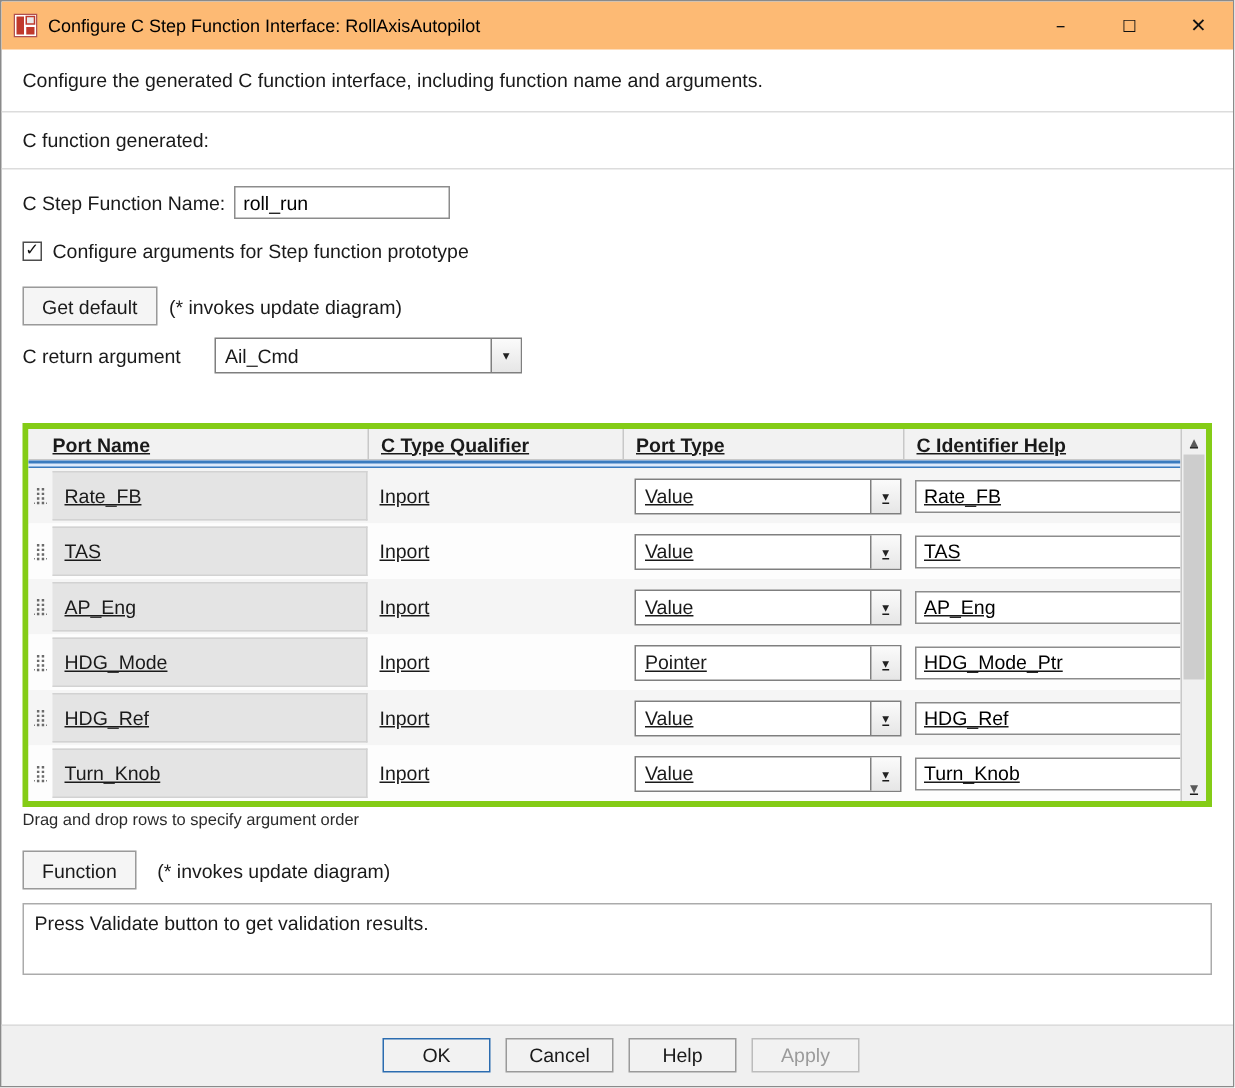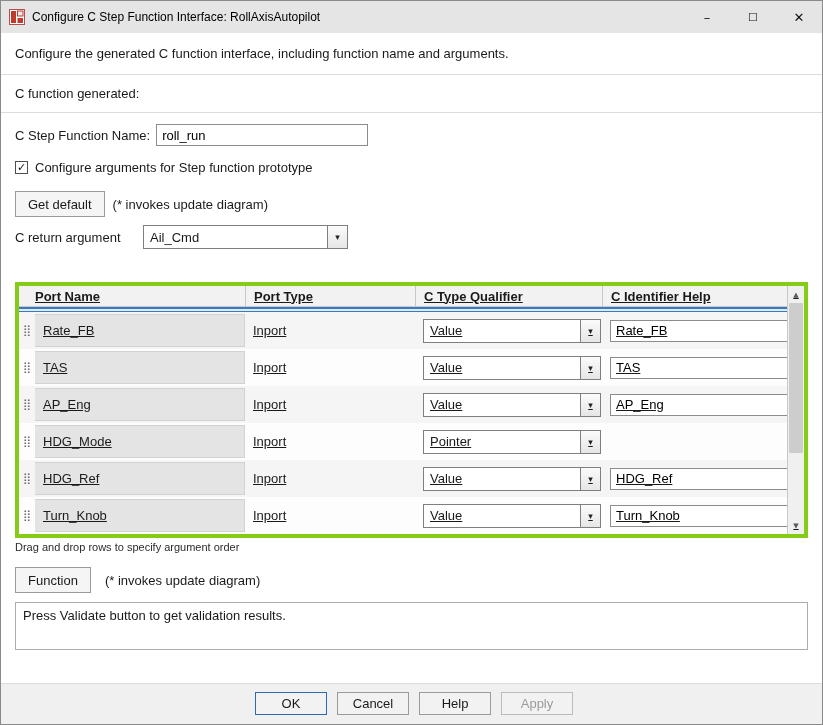--- a/index.html
+++ b/index.html
@@ -11,38 +11,38 @@
     background:#fff;
   }
   .window {
     width:823px; height:725px;
     border:1px solid #8a8a8a;
     background:#fff;
     display:flex; flex-direction:column;
     overflow:hidden;
   }
   
-  .titlebar { height:32px; flex:0 0 32px; display:flex; align-items:center; padding-left:8px; background:#e5e5e5; }
+  .titlebar { height:32px; flex:0 0 32px; display:flex; align-items:center; padding-left:8px; background:#fdba74; }
   .app-icon { width:16px; height:16px; display:inline-block; flex:0 0 16px; }
   .title { margin-left:7px; font-size:12px; color:#000; flex:1; white-space:nowrap; overflow:hidden; }
   .win-controls { display:flex; height:100%; }
   .win-btn { width:46px; height:100%; border:none; background:transparent; font-size:13px; color:#111;
              display:flex; align-items:center; justify-content:center; font-family:"DejaVu Sans",sans-serif; cursor:default; }
   .win-btn.max { font-size:11px; }
   
   .content { flex:1; display:flex; flex-direction:column; padding:0 14px; }
   .divider { border:none; border-top:1px solid #dcdcdc; margin:0 -14px; }
   .description { padding:13px 0 13px 0; }
   .proto-row { display:flex; padding:11px 0; }
   .proto-label { width:130px; flex:0 0 130px; }
   .proto-value { flex:1; }
   .name-row { display:flex; align-items:center; margin:11px 0 4px 0; }
   .name-row label { margin-right:6px; }
   .text-input { height:22px; border:1px solid #8c8c8c; font-family:"Liberation Sans",sans-serif; font-size:13px; padding:0 5px; background:#fff; }
-  .fn-input { width:212px; }
+  .fn-input { width:144px; }
   .checkbox-row { display:flex; align-items:center; margin:10px 0 6px 0; }
   .checkbox { width:13px; height:13px; border:1px solid #4d4d4d; background:#fff; display:flex; align-items:center; justify-content:center;
               font-size:11px; line-height:11px; color:#111; margin-right:7px; }
   .getdefault-row { display:flex; align-items:center; margin:10px 0 4px 0; }
   .push-btn { height:26px; padding:0 12px; background:#f5f5f5; border:1px solid #9a9a9a; font-family:"Liberation Sans",sans-serif;
               font-size:13px; color:#1a1a1a; cursor:default; }
   .note { margin-left:8px; }
   .return-row { display:flex; align-items:center; margin-top:4px; }
   .return-label { width:128px; flex:0 0 128px; }
   .combo { display:flex; align-items:stretch; height:24px; border:1px solid #7f7f7f; background:#fff; }
@@ -144,22 +144,22 @@
       <div class="combo return-combo">
         <span class="combo-value">Ail_Cmd</span>
         <span class="combo-btn">▾</span>
       </div>
     </div>
 
     <div class="table-wrap">
       <div class="table-main">
         <div class="thead">
           <div class="th">Port Name</div>
+          <div class="th">C Type Qualifier</div>
           <div class="th">Port Type</div>
-          <div class="th">C Type Qualifier</div>
           <div class="th">C Identifier Help</div>
         </div>
         <div class="insert-indicator"></div>
         <div>
   <div class="trow">
     <div class="drag-handle">
                 <span>⣿</span>
               </div>
     <div class="cell port-name">Rate_FB</div>
     <div class="cell">Inport</div>
@@ -212,20 +212,23 @@
     <div class="drag-handle">
                 <span>⣿</span>
               </div>
     <div class="cell port-name">HDG_Mode</div>
     <div class="cell">Inport</div>
     <div class="cell">
       <div class="combo qual-combo">
         <span class="combo-value">Pointer</span>
         <span class="combo-btn">▾</span>
       </div>
+    </div>
+    <div class="cell">
+      <input class="text-input ident-input" type="text" value="HDG_Mode_Ptr" style="">
     </div>
   </div>
 
   <div class="trow">
     <div class="drag-handle">
                 <span>⣿</span>
               </div>
     <div class="cell port-name">HDG_Ref</div>
     <div class="cell">Inport</div>
     <div class="cell">

